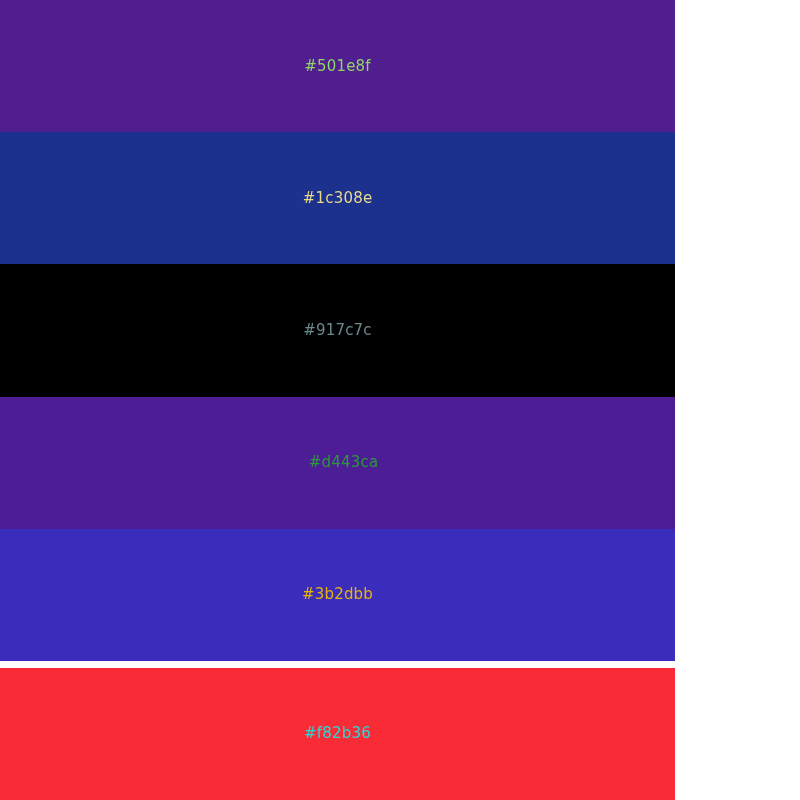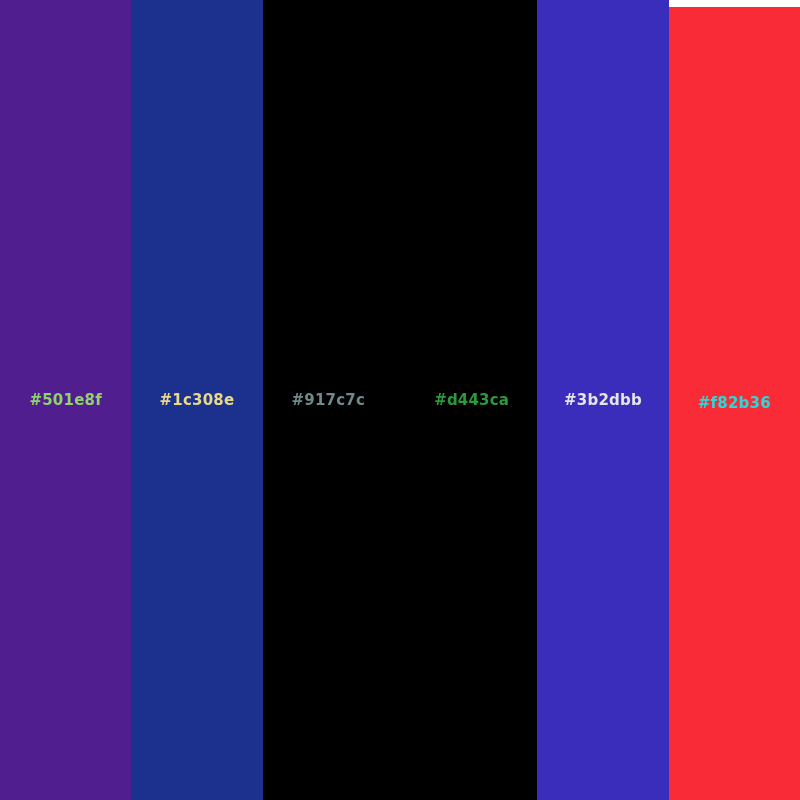--- a/index.html
+++ b/index.html
@@ -8,25 +8,24 @@
     padding: 0;
     width: 800px;
     height: 800px;
     overflow: hidden;
     background: #ffffff;
   }
   body {
     font-family: "DejaVu Sans", sans-serif;
   }
   #swatch-stack {
-    width: 800px;
+    width: 675px;
     height: 800px;
     display: flex;
-    flex-direction: row;
-    font-weight: bold;
+    flex-direction: column;
   }
   .swatch-band {
     flex: 1 1 0;
     min-height: 0;
     display: flex;
     align-items: center;
     justify-content: center;
     position: relative;
   }
   .swatch-label {
@@ -48,25 +47,25 @@
   </div>
 
   <div class="swatch-band" style="background-color: rgb(28, 48, 142);">
     <span class="swatch-label" style="color: rgb(232, 217, 138);">#1c308e</span>
   </div>
 
   <div class="swatch-band" style="background-color: #000000;">
     <span class="swatch-label" style="color: rgb(111, 138, 138);">#917c7c</span>
   </div>
 
-  <div class="swatch-band" style="background-color: #000000; padding-left: 12px;">
+  <div class="swatch-band" style="background-color: #4c1d95; padding-left: 12px;">
     <span class="swatch-label" style="color: rgb(42, 154, 58);">#d443ca</span>
   </div>
 
   <div class="swatch-band" style="background-color: rgb(59, 45, 187);">
-    <span class="swatch-label" style="color: #e5e5e5;">#3b2dbb</span>
+    <span class="swatch-label" style="color: #eab308;">#3b2dbb</span>
   </div>
 
   <div class="swatch-band" style="background-color: rgb(248, 43, 54); margin-top: 7px;">
     <span class="swatch-label" style="color: rgb(43, 216, 216);">#f82b36</span>
   </div>
 
 </div>
 
 </body></html>

